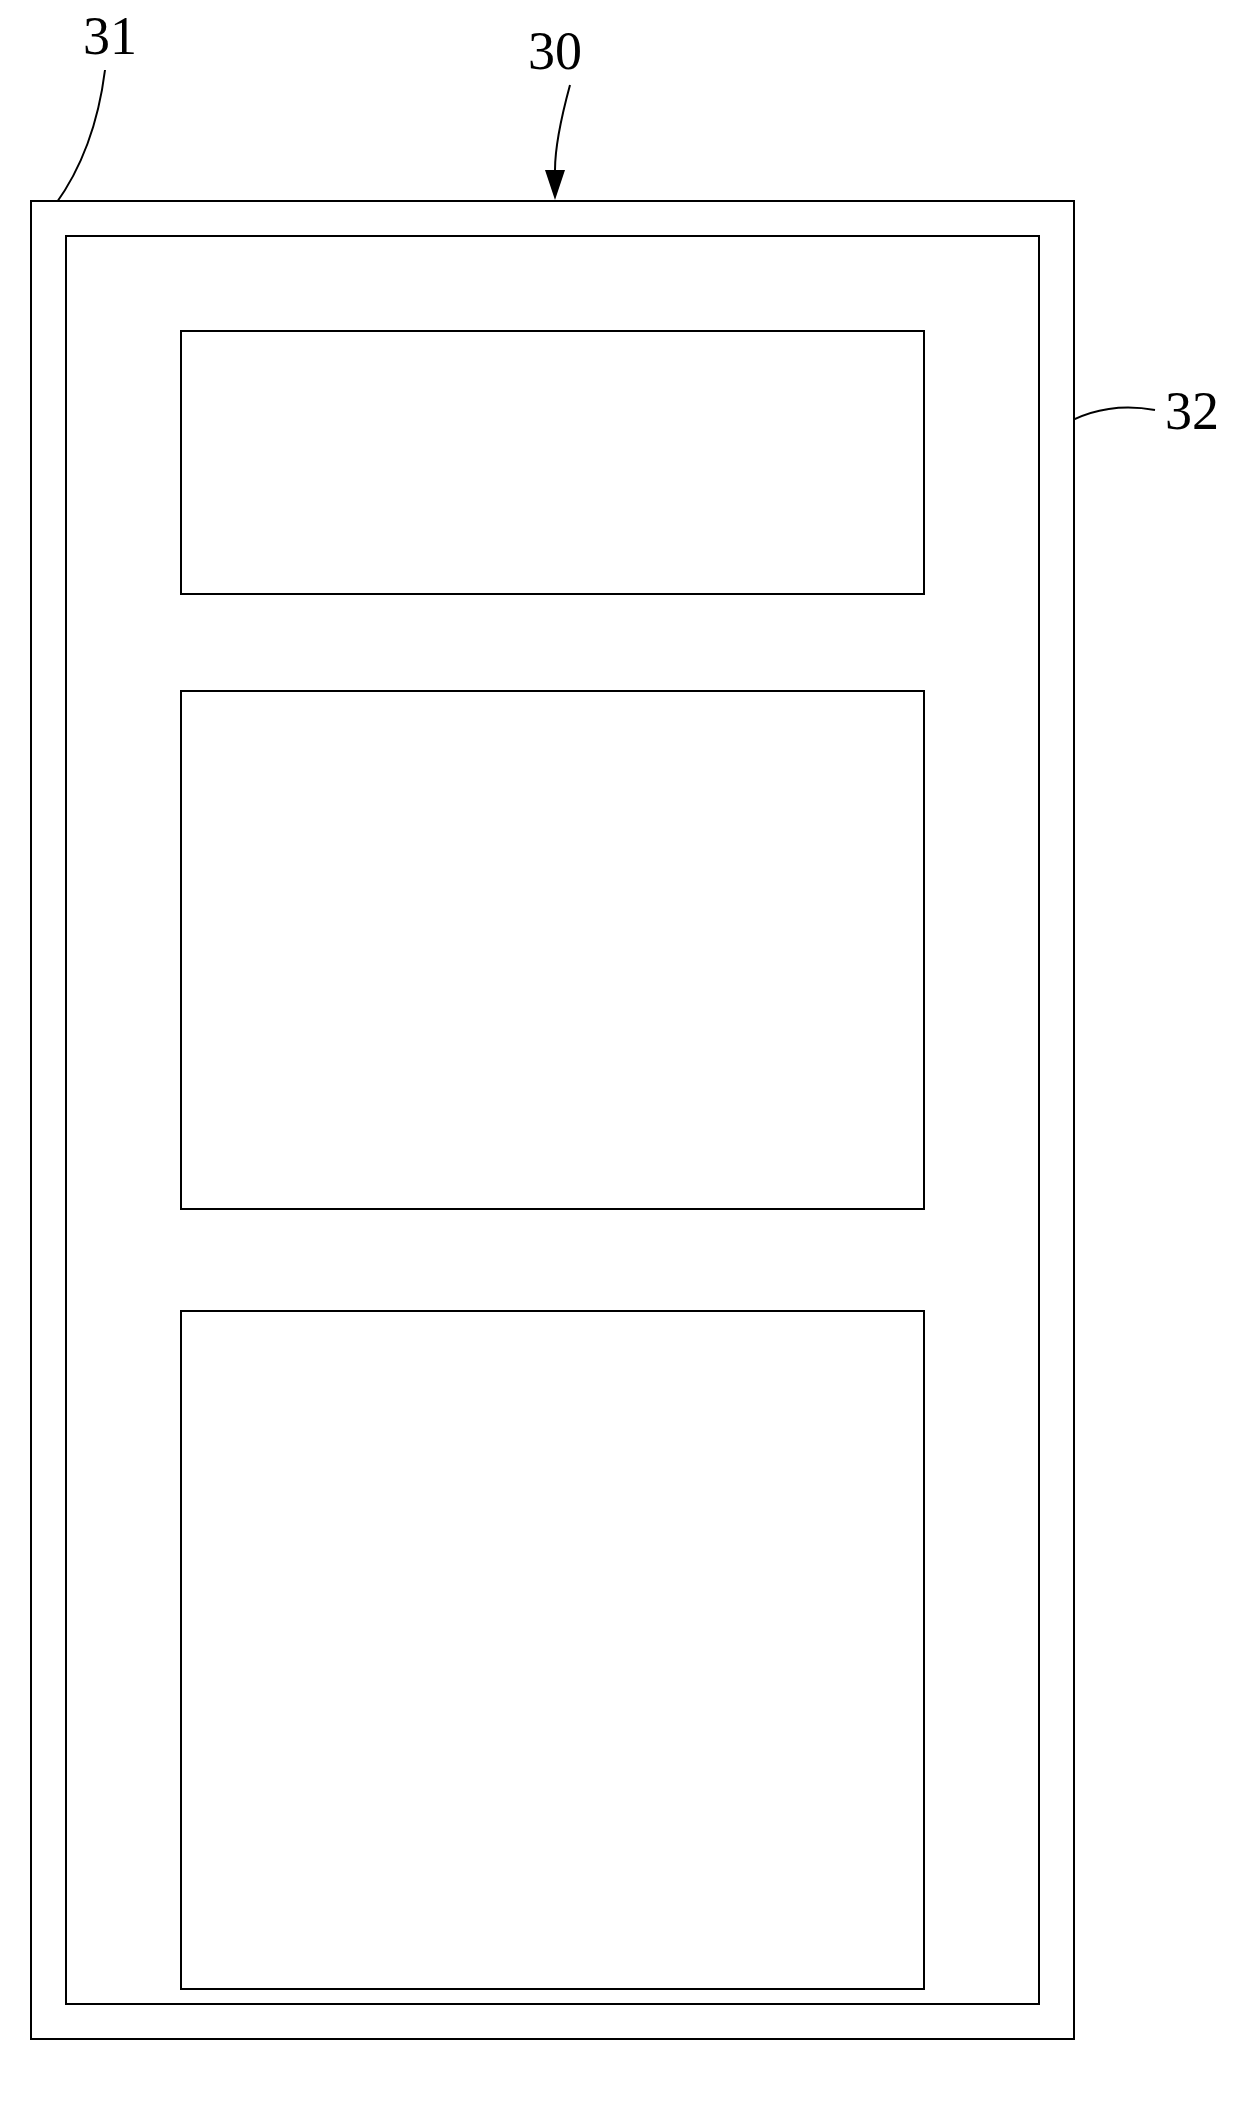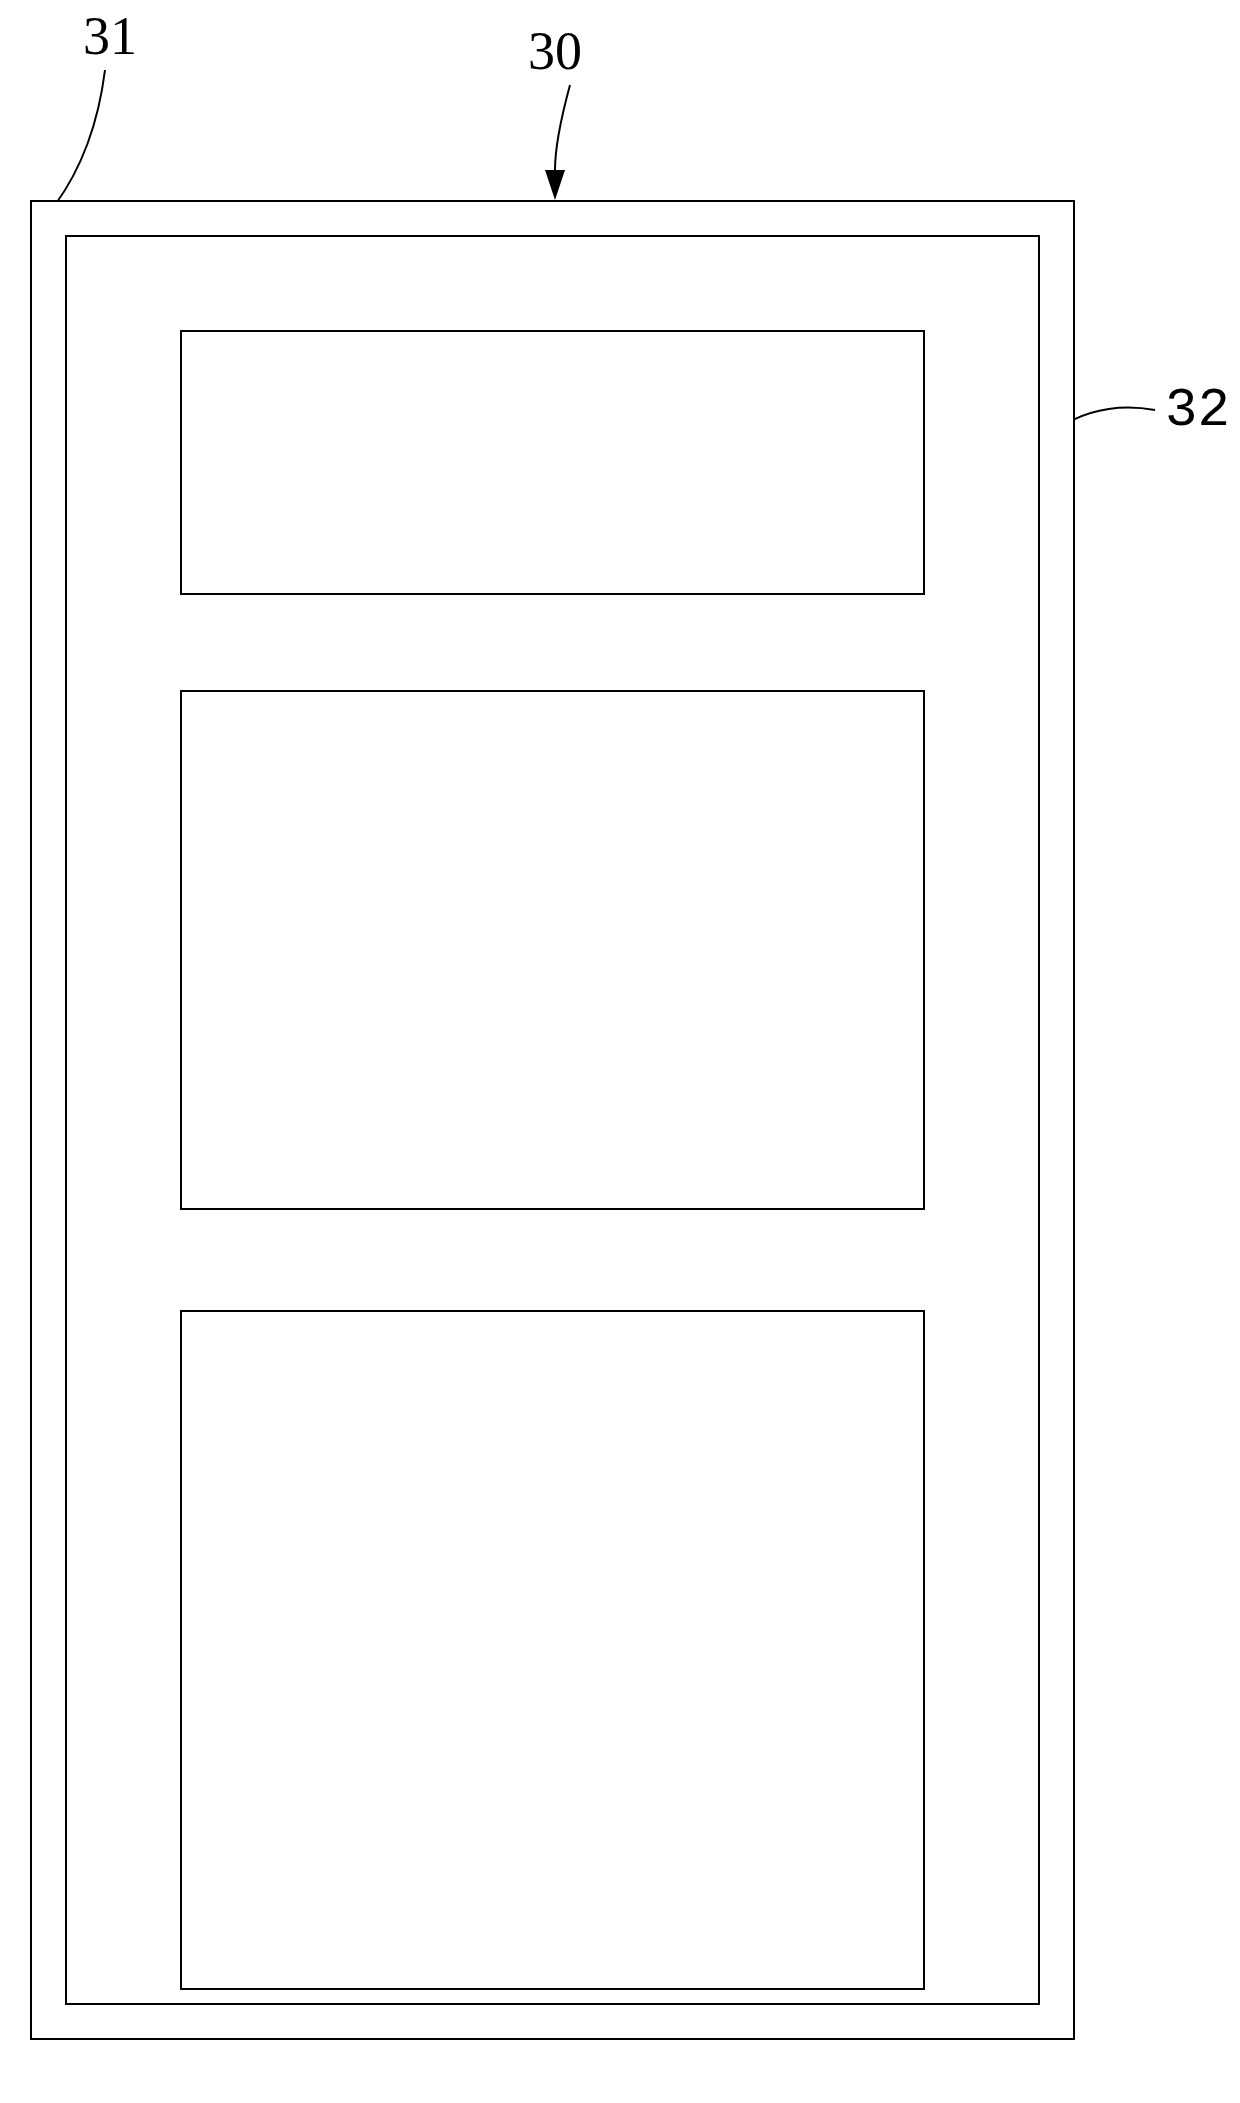--- a/index.html
+++ b/index.html
@@ -31,21 +31,21 @@
     position: absolute;
     overflow: visible;
   }
 </style>
 </head>
 <body>
 <div class="canvas">
 
   <div class="label" style="left:83px; top:5px;">31</div>
   <div class="label" style="left:528px; top:20px;">30</div>
-  <div class="label" style="left:1165px; top:380px;font-family:Liberation Mono, monospace;">32</div>
+  <div class="label" style="left:1165px; top:380px;">32</div>
 
   <svg class="leader" style="left:0; top:0;" width="1240" height="2103">
     <path d="M 570 85 Q 555 140 555 170" fill="none" stroke="#000" stroke-width="2"></path>
     <polygon points="555,200 545,170 565,170" fill="#000"></polygon>
   </svg>
 
   <svg class="leader" style="left:0; top:0;" width="1240" height="2103">
     <path d="M 105 70 Q 95 150 55 205" fill="none" stroke="#000" stroke-width="2"></path>
   </svg>
 

